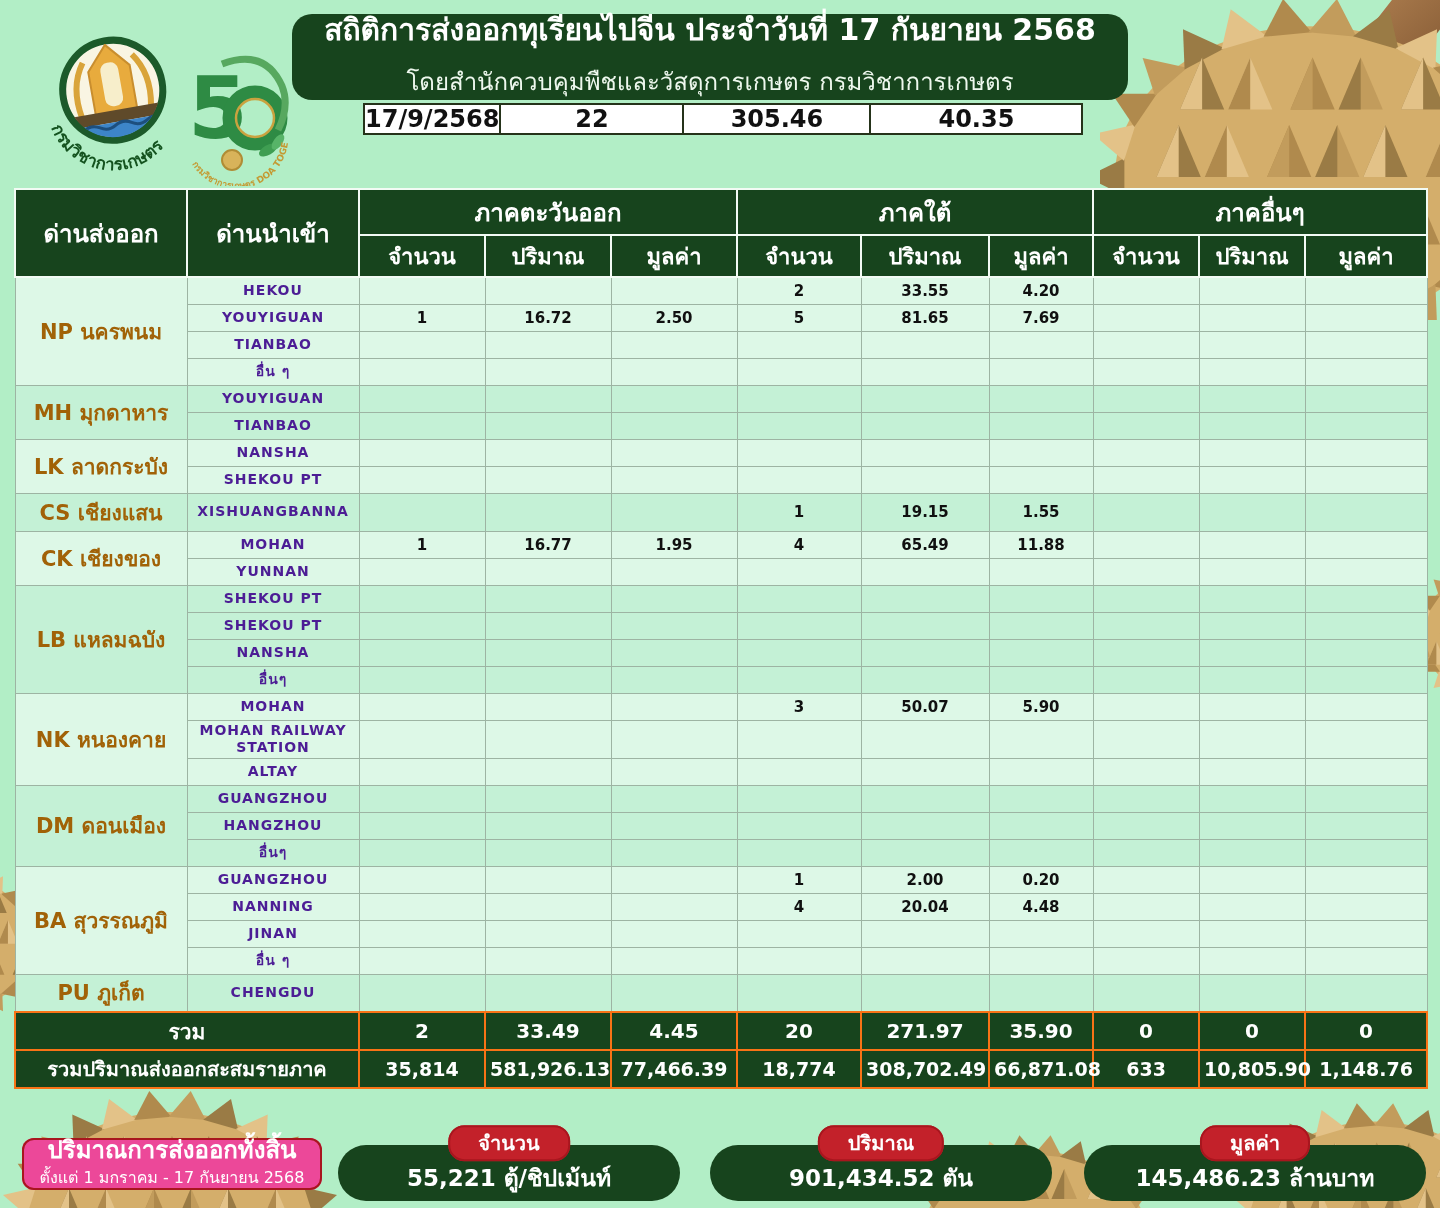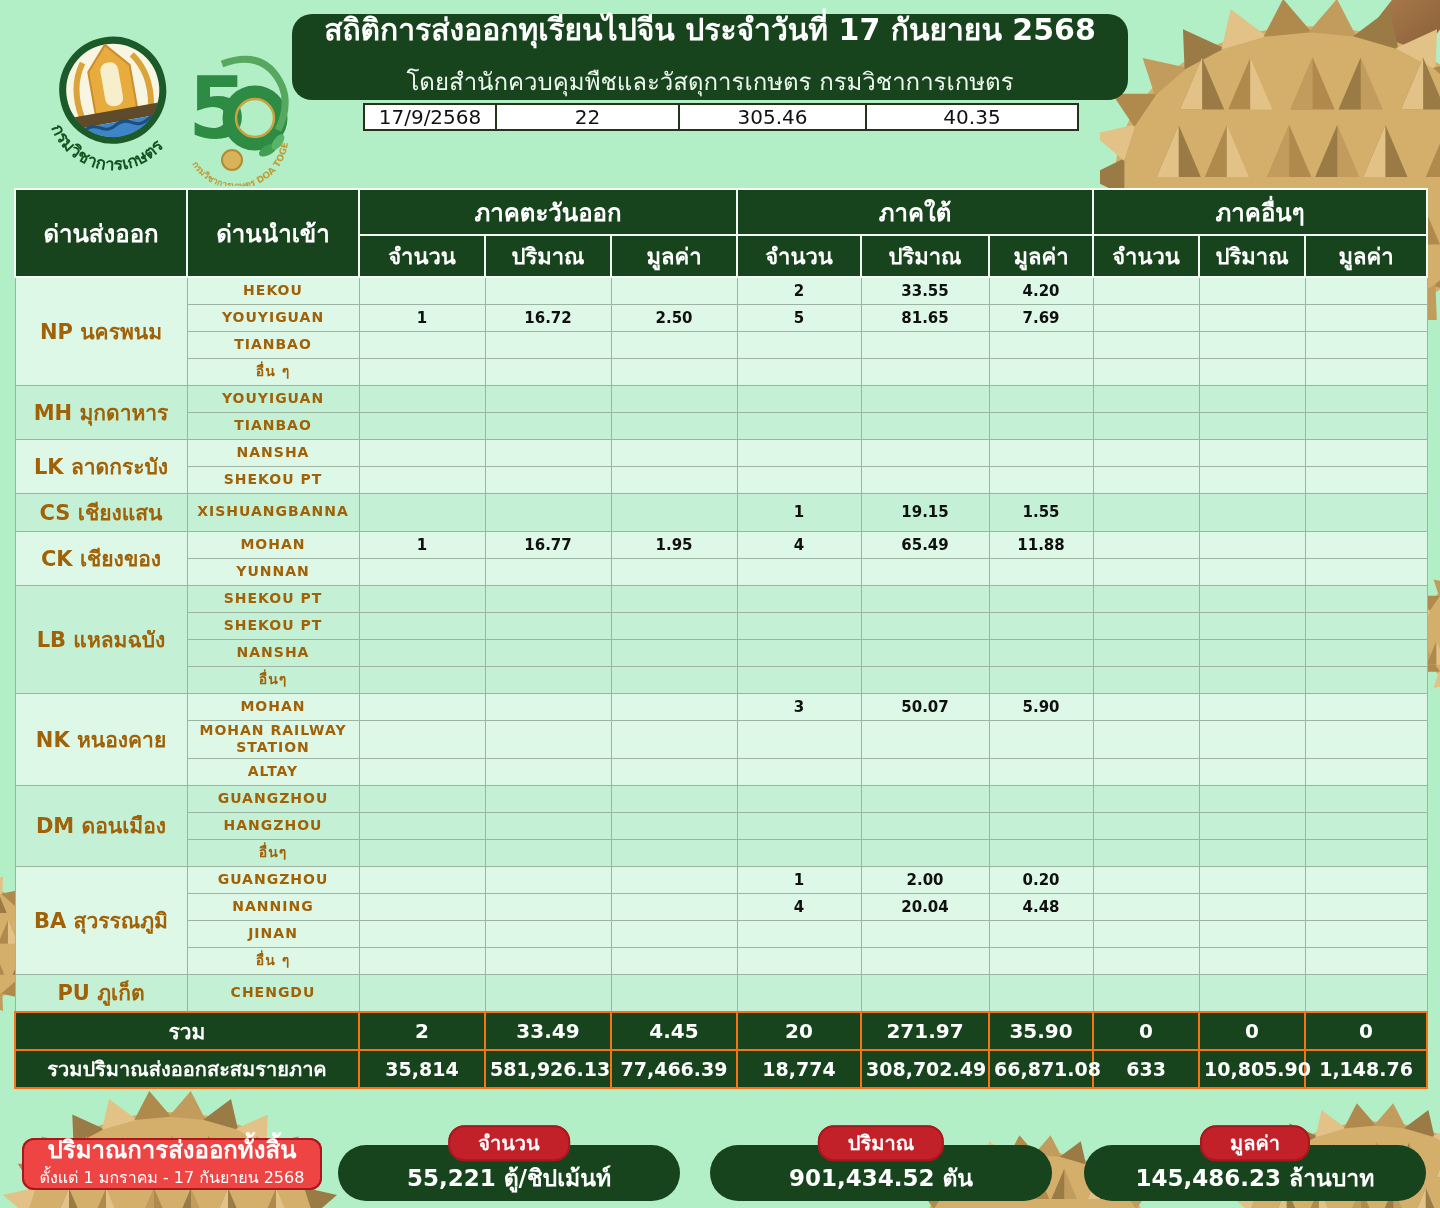--- a/index.html
+++ b/index.html
@@ -34,55 +34,55 @@
     border-collapse:collapse;
   }
   .info-table th, .info-table td {
     border:2px solid #25331a; text-align:center; vertical-align:middle;
   }
   .info-table th {
     background:#3f5124; color:#fff; font-size:20px; font-weight:bold;
     height:40px; padding:2px 14px;
   }
   .info-table td {
-    background:#fff; color:#111; font-size:20px; font-weight:normal; height:23px;
+    background:#fff; color:#111; font-size:24px; font-weight:bold; height:23px;
   }
   
   .main-table {
     position:absolute; left:14px; top:188px; width:1412px; z-index:1;
     border-collapse:collapse; table-layout:fixed;
   }
   .main-table thead th {
     background:#17441d; color:#fff; border:2px solid #f2fbf4;
     font-weight:bold; vertical-align:middle; text-align:center;
   }
   .main-table thead tr.r1 th { height:46px; font-size:24px; }
   .main-table thead tr.r2 th { height:42px; font-size:22px; }
   .main-table tbody td {
     border:1px solid #9db4a3; text-align:center; vertical-align:middle;
     height:27px; padding:1px 4px;
   }
   tr.g-light td { background:#ddf8e7; }
   tr.g-dark  td { background:#c4f1d6; }
   tr.single td  { height:38px;margin-left:29px; }
   td.port { font-size:21px; font-weight:bold; color:#a16207; }
-  td.imp  { font-size:14px; font-weight:bold; color:#a16207; letter-spacing:1px; line-height:1.25; }
+  td.imp  { font-size:14px; font-weight:bold; color:#4c1d95; letter-spacing:1px; line-height:1.25; }
   td.num  { font-size:15px; font-weight:bold; color:#101010; }
   tr.total-row td {
     background:#17441d; color:#fff; border:2px solid #f97316;
     height:38px; font-weight:bold;
   }
   tr.total-row td.total-label { font-size:21px; }
   tr.total-row.cumulative td.total-label { font-size:20px; }
   tr.total-row td.total-num { font-size:20px; }
   tr.total-row.cumulative td.total-num { font-size:19px;margin-left:32px; }
   
   .red-box {
     position:absolute; left:22px; top:1138px; width:300px; height:52px;
-    background:#ef4444; border-radius:12px; z-index:2; color:#fff;
+    background:#ec4899; border-radius:12px; z-index:2; color:#fff;
     display:flex; flex-direction:column; align-items:center; justify-content:center;
     box-shadow:0 0 0 2px #a8161e inset;
   }
   .red-box .rt { font-size:24px; font-weight:bold; line-height:1.05; }
   .red-box .rs { font-size:16px; margin-top:1px; }
   .pill {
     position:absolute; top:1145px; width:342px; height:56px;
     background:#17441d; border-radius:30px; z-index:2;
     display:flex; align-items:center; justify-content:center;
   }

